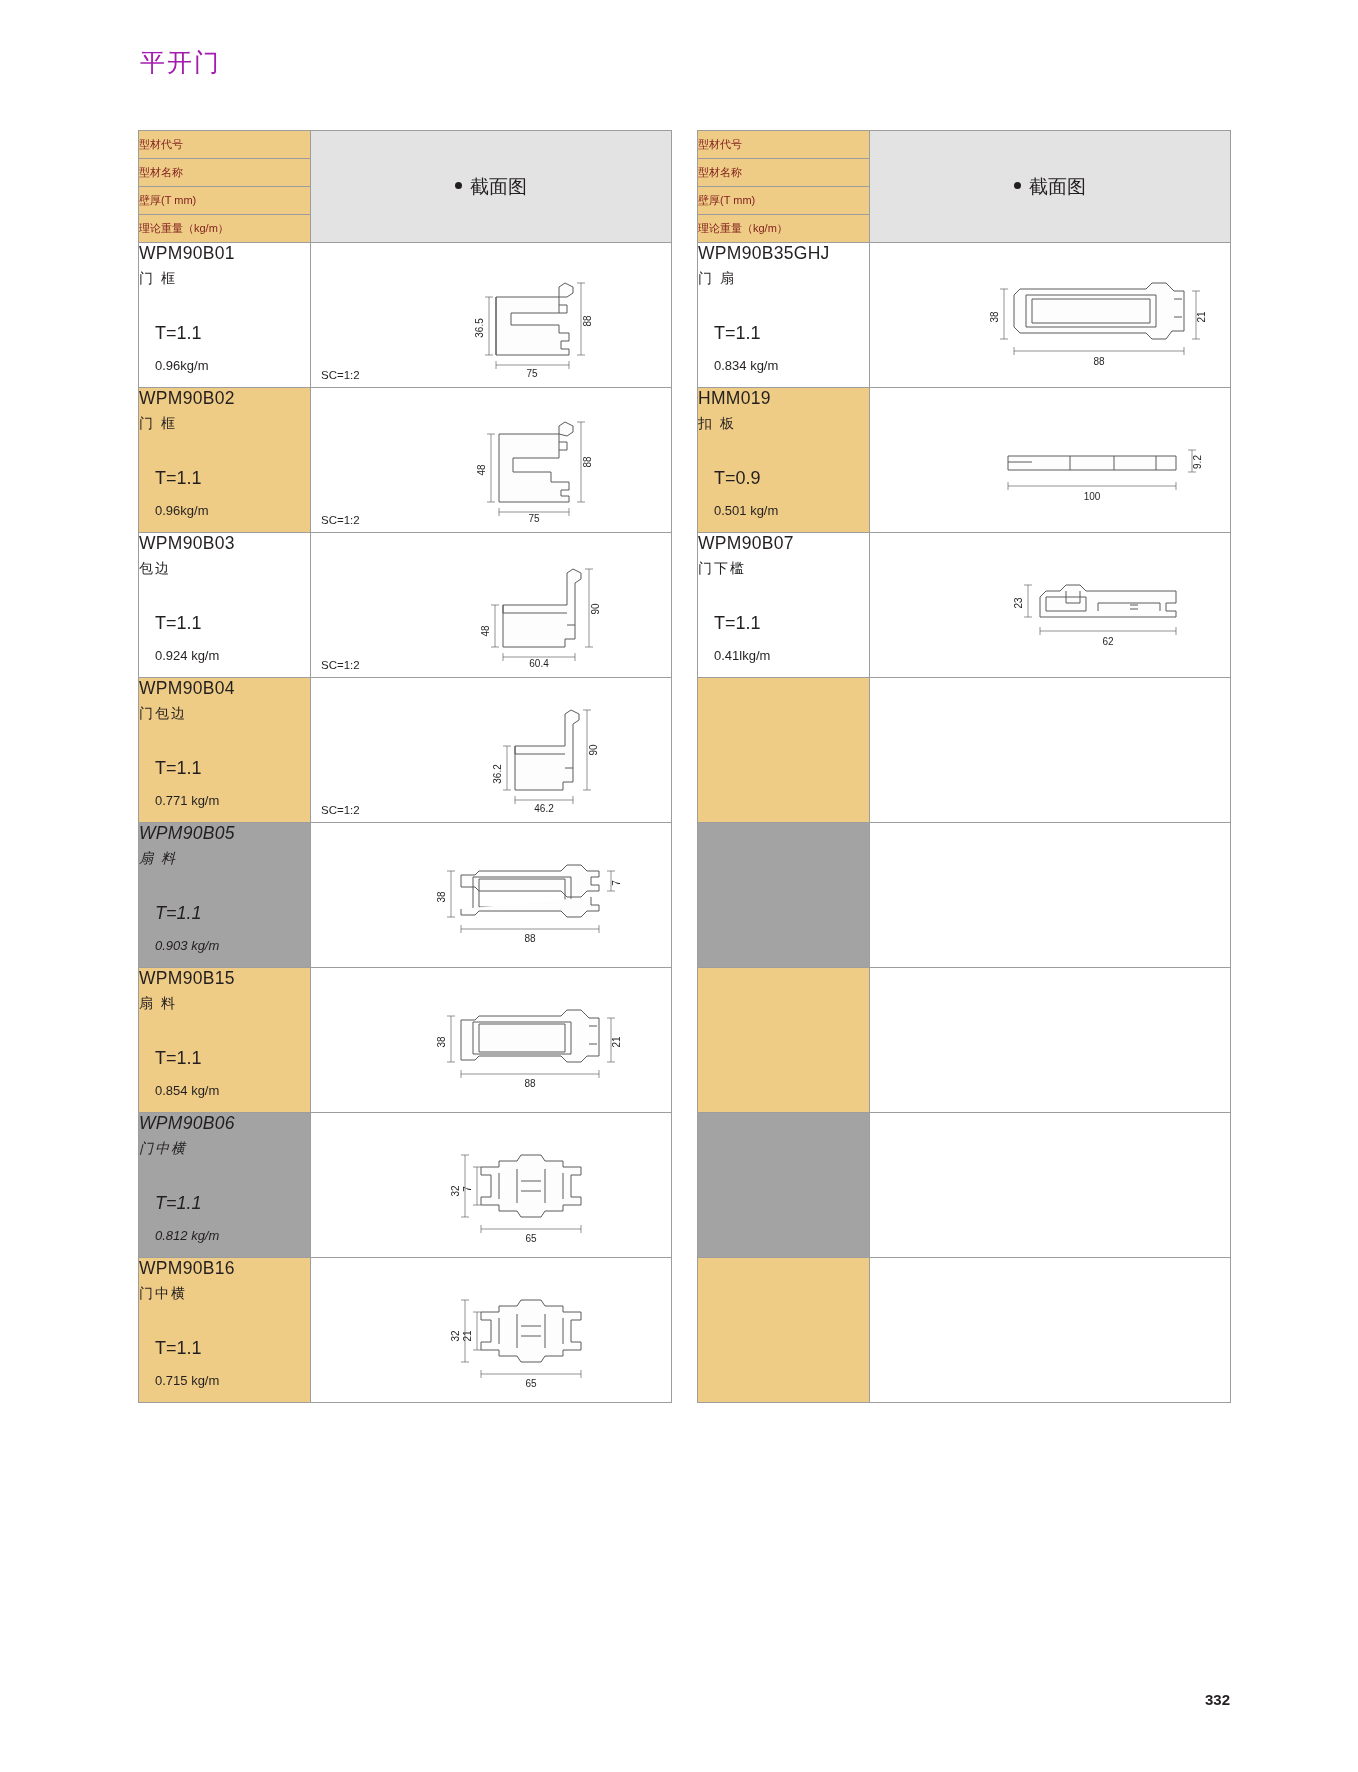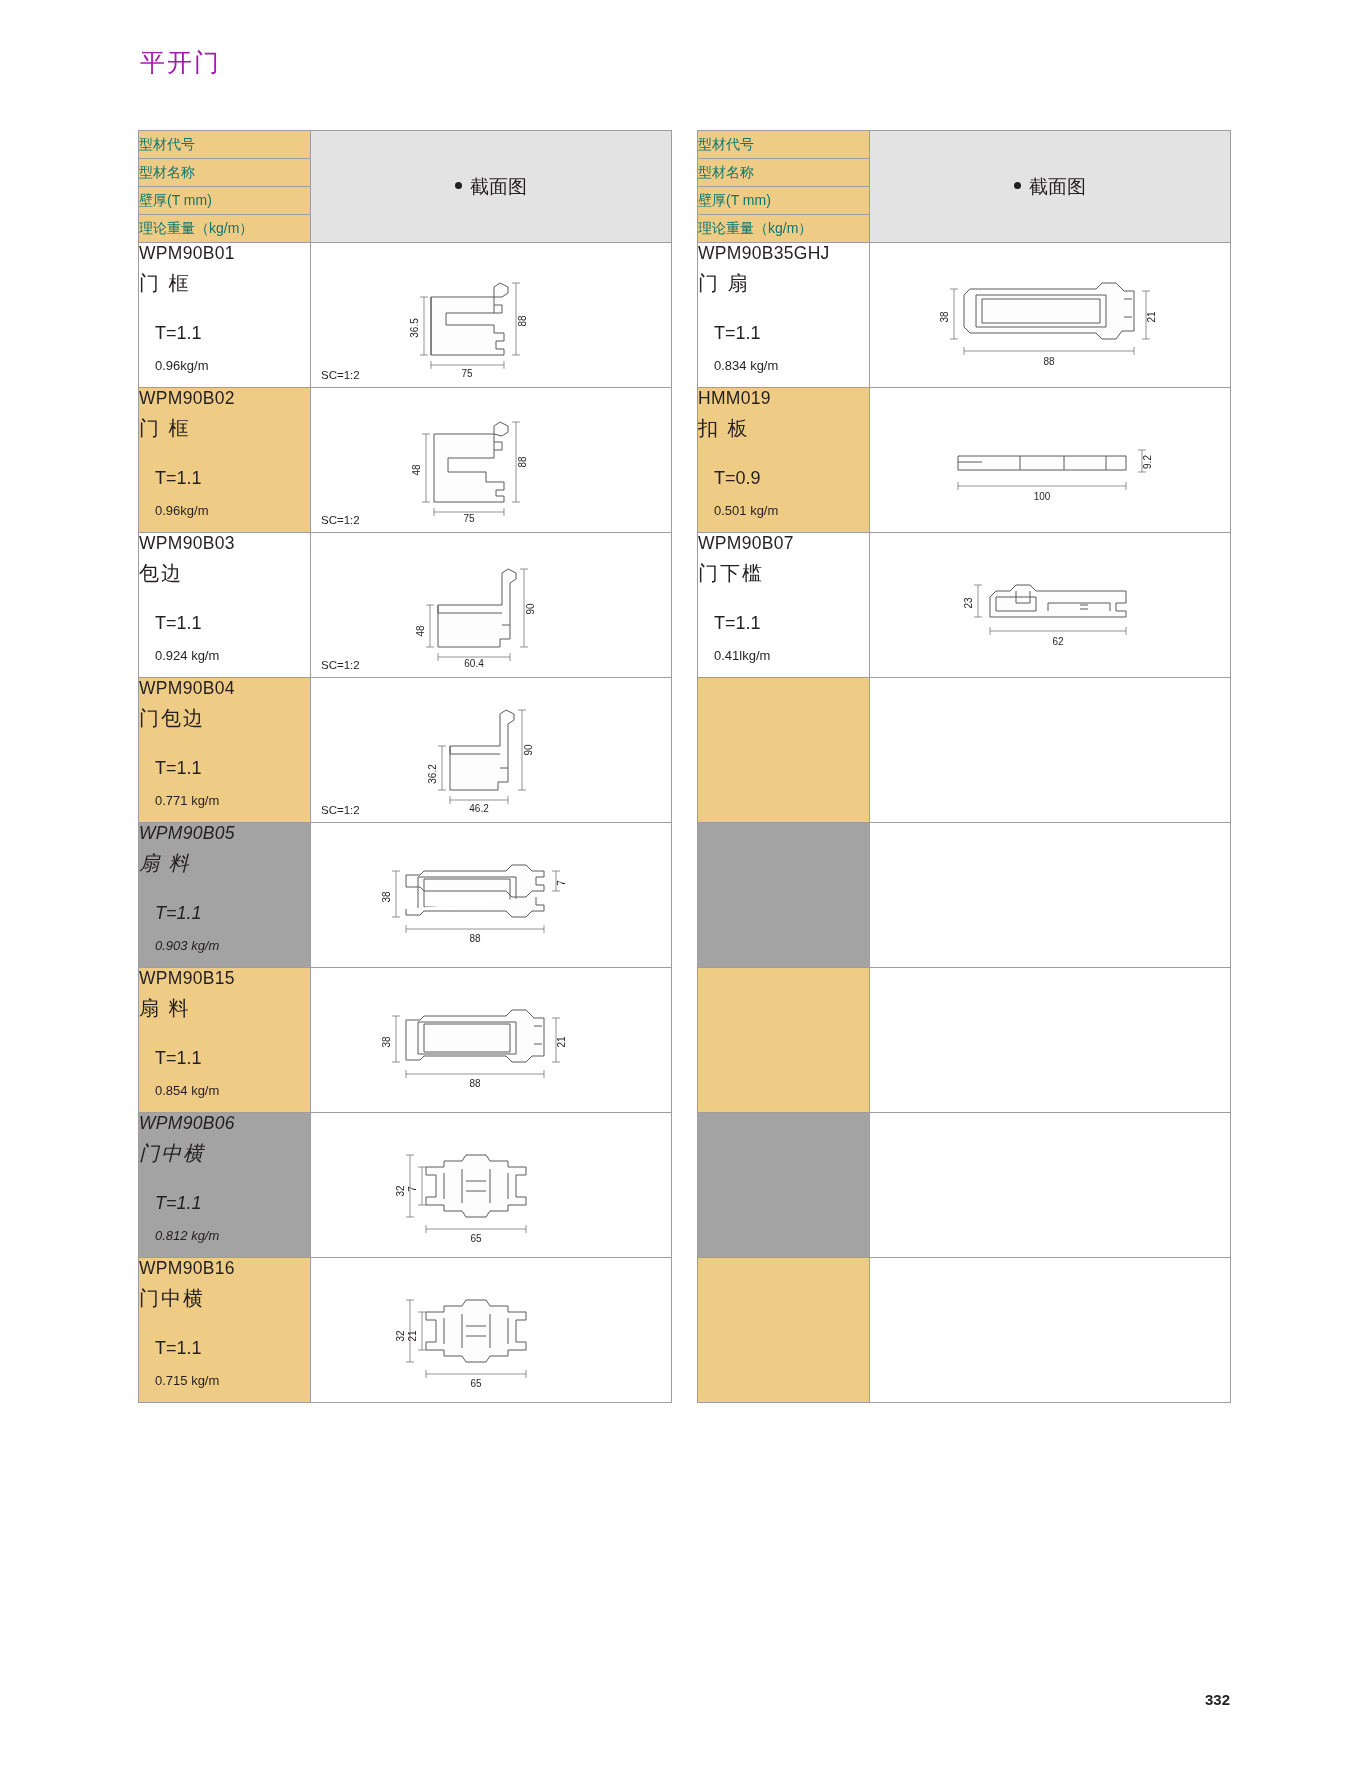--- a/index.html
+++ b/index.html
@@ -64,22 +64,22 @@
     vertical-align: top;
     padding: 0;
   }
   .c-label { width: 172px; }
   .c-fig   { width: 361px; }
 
   
   .hdr-cell {
     background: #efcc86;
     height: 27px;
-    font-size: 14px;
-    color: #0f766e;
+    font-size: 11px;
+    color: #7f1d1d;
     padding: 0 0 0 12px;
     line-height: 27px;
     white-space: nowrap;
   }
   .hdr-fig {
     background: #e3e3e3;
     text-align: center;
     vertical-align: middle !important;
     font-size: 19px;
     color: #231f20;
@@ -105,21 +105,21 @@
   .row-label.shade-gold  { background: #efcc86; }
   .row-label.shade-white { background: #ffffff; }
 
   .p-code {
     font-size: 17.5px;
     color: #231f20;
     line-height: 1.25;
     letter-spacing: 0.3px;
   }
   .p-name {
-    font-size: 20px;
+    font-size: 14px;
     color: #231f20;
     margin-top: 5px;
     letter-spacing: 2px;
   }
   .p-t {
     font-size: 18px;
     color: #231f20;
     position: absolute;
     left: 16px;
     bottom: 43px;
@@ -143,21 +143,21 @@
     bottom: 6px;
     font-size: 11.5px;
     color: #231f20;
   }
   .fig-wrap {
     position: absolute;
     left: 0; top: 0;
     width: 100%; height: 100%;
     display: flex;
     align-items: center;
-    justify-content: center;
+    justify-content: flex-end;
   }
   .fig-wrap svg { display: block; }
 
   .empty-cell { height: 144px; }
 
   
   .page-number {
     position: absolute;
     right: 128px;
     bottom: 64px;

